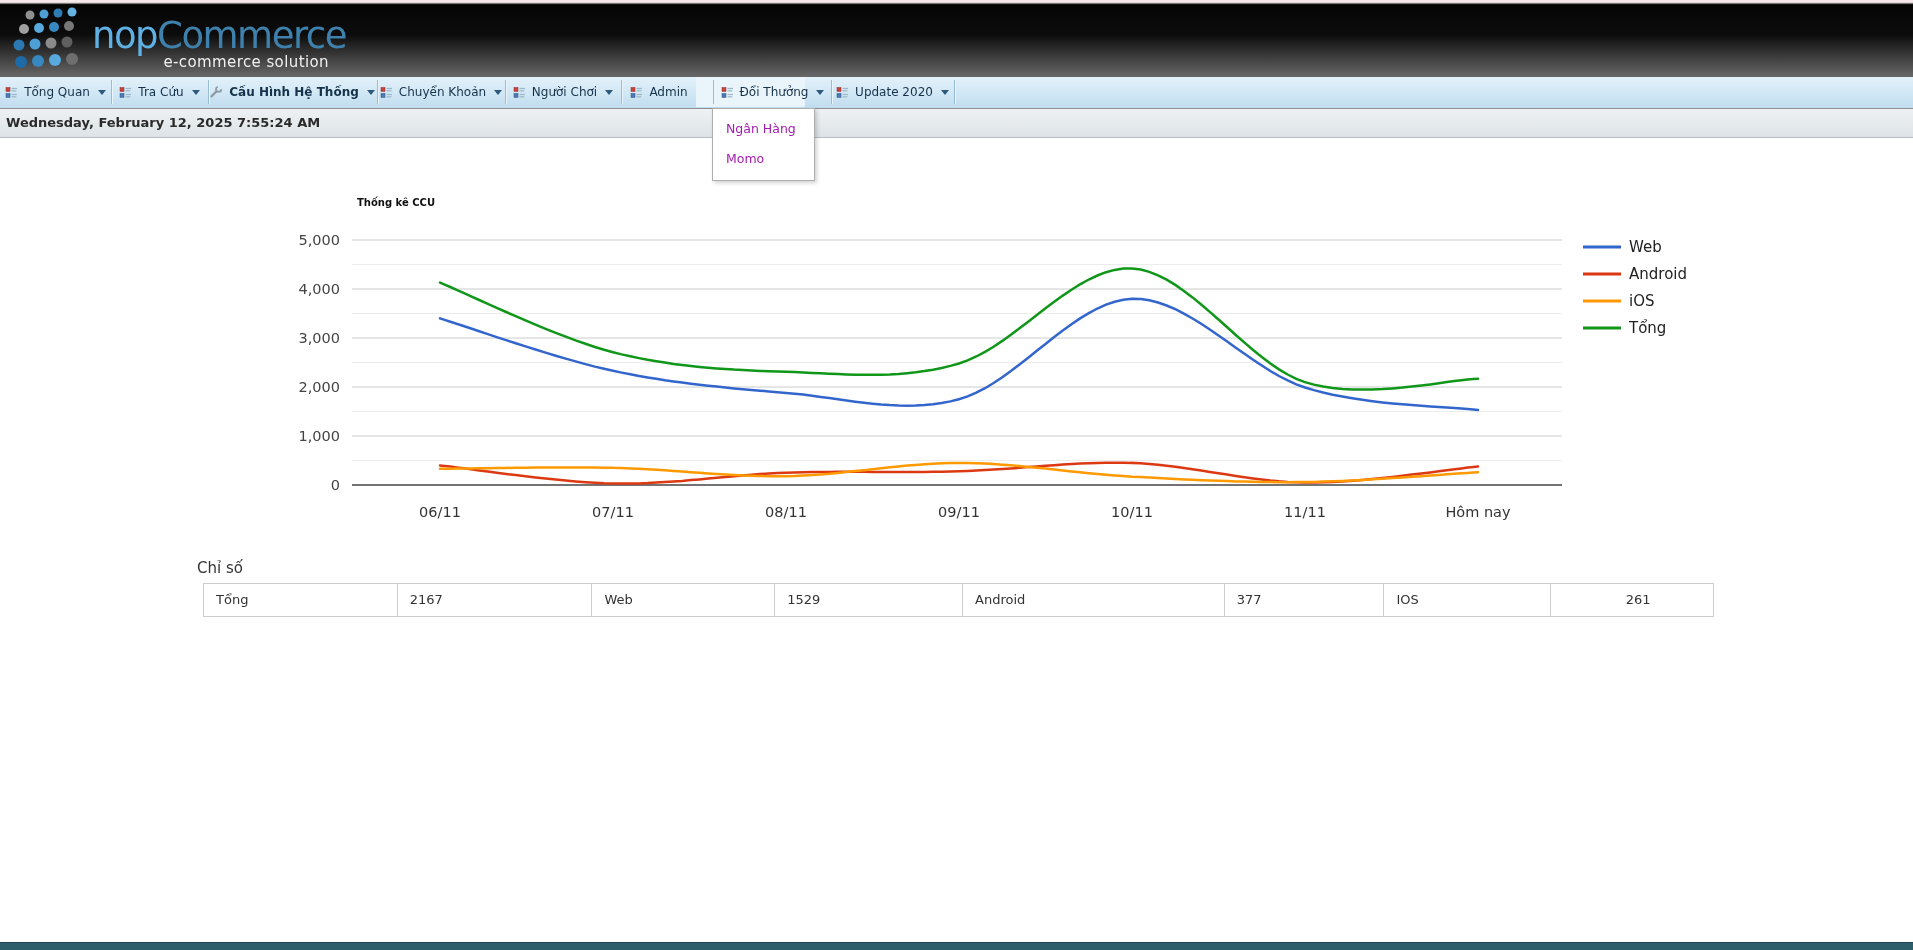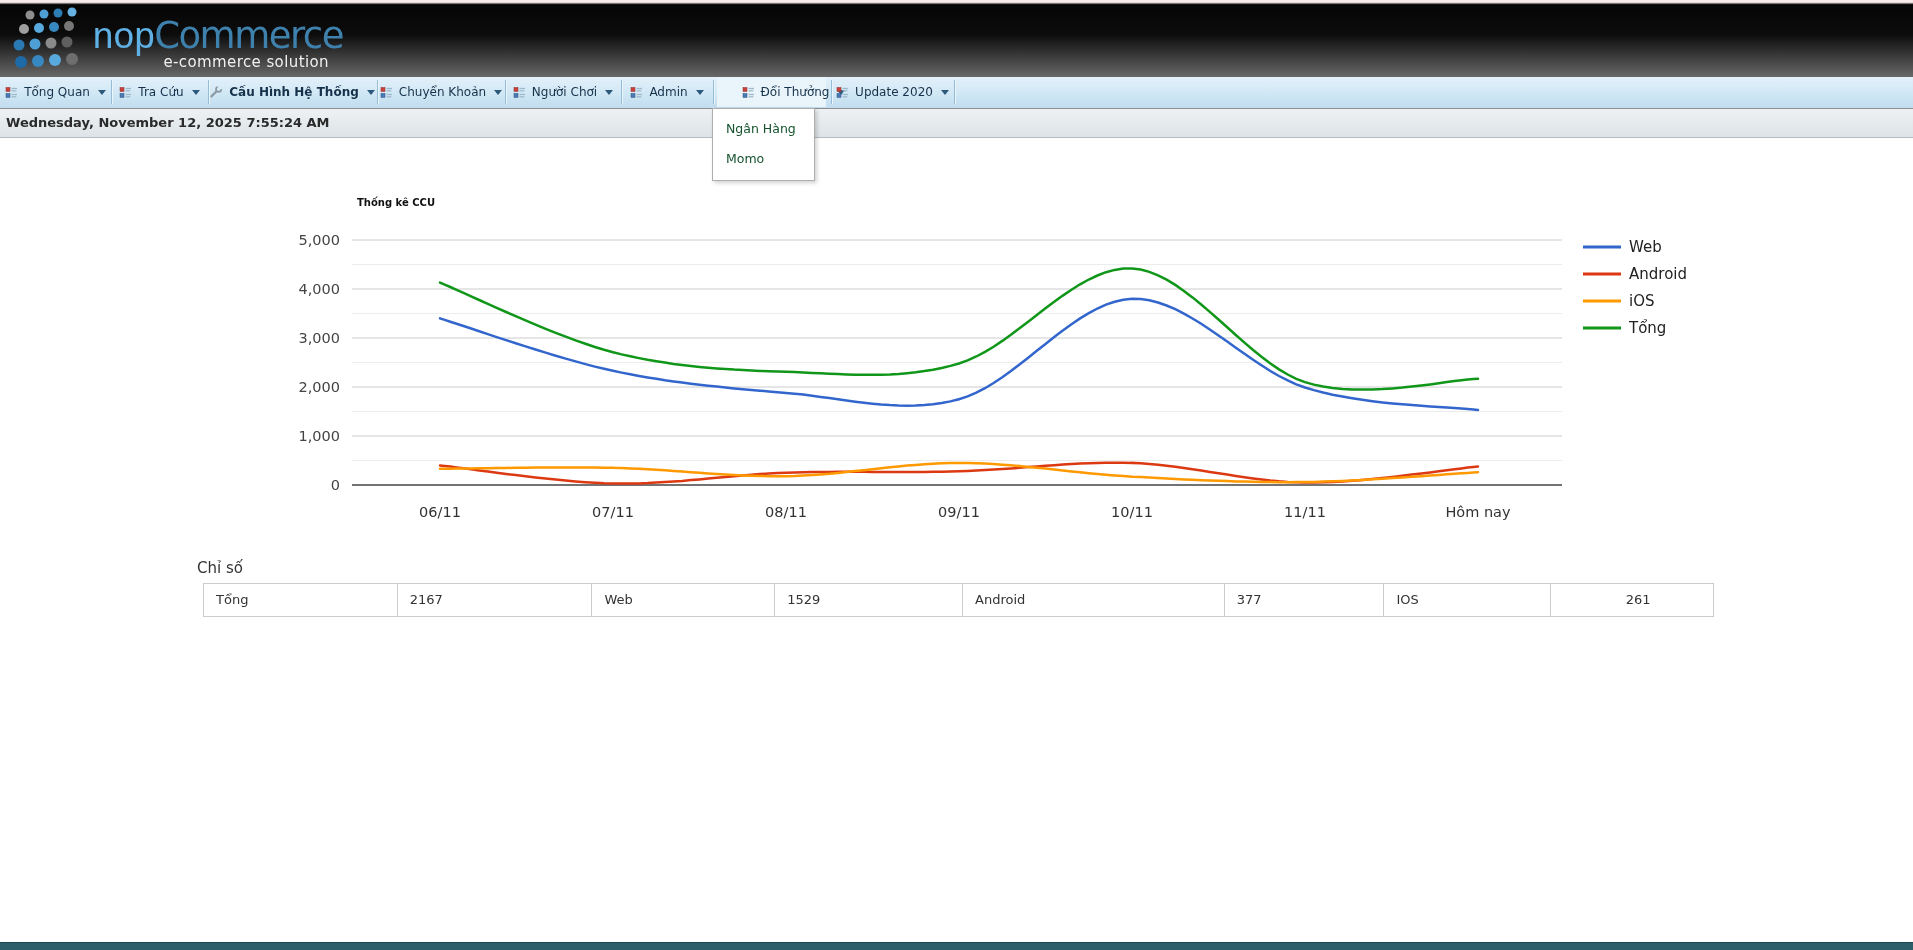--- a/index.html
+++ b/index.html
@@ -5,21 +5,21 @@
   * { margin:0; padding:0; box-sizing:border-box; }
   html,body { width:1913px; height:950px; overflow:hidden; }
   body { font-family:"DejaVu Sans","Liberation Sans",sans-serif; background:#ffffff; position:relative; }
   #stage { position:absolute; inset:0; width:1913px; height:950px; background:#fff; }
 
   
   .hdr { position:absolute; left:0; top:0; width:1913px; height:77px;
          background:linear-gradient(#f6eaea 0%, #f6eaea 3%, #050505 6%, #0c0c0c 45%, #686868 100%); }
   .logo-dots { position:absolute; left:8px; top:5px; }
   .logo-text { position:absolute; left:92px; top:14px; font-size:37px; letter-spacing:-1.5px; white-space:nowrap; }
-  .logo-nop { color:#5fb0e4;font-family:Liberation Mono, monospace; }
+  .logo-nop { color:#5fb0e4; }
   .logo-commerce { color:#3f81ad; }
   .logo-tagline { position:absolute; left:92px; top:53px; width:237px; text-align:right;
                   font-size:15px; color:#f0f0f0; letter-spacing:0.4px; }
   .login-block { position:absolute; right:6px; top:36px; text-align:right; font-size:11px; color:#c9c9c9; line-height:15px; }
   .login-line2 { margin-top:6px; }
   .hdr a, .hdr .lnk { color:#4da6f0; font-weight:bold; text-decoration:none; cursor:pointer; }
 
   
   .menubar { position:absolute; left:0; top:77px; width:1913px; height:41px;
              background:linear-gradient(#e3f1fa 0%, #cfe6f4 45%, #b7d6ec 100%);
@@ -28,21 +28,21 @@
                gap:6px; font-size:12px; color:#16324a; cursor:pointer; white-space:nowrap; }
   .menu-item.active { background:#e9f4fb; }
   .menu-sep { position:absolute; top:3px; height:24px; width:1px; background:#96bcd6; box-shadow:1px 0 0 #eaf4fb; }
   .chev { width:0; height:0; border-left:4px solid transparent; border-right:4px solid transparent;
           border-top:5px solid #2d5a7b; margin-left:2px; }
   .mi-icon { display:inline-flex; }
 
   
   .dropdown { position:absolute; left:712px; top:108px; width:103px; height:73px; background:#fff;
               border:1px solid #aeaeae; box-shadow:2px 2px 4px rgba(0,0,0,0.18); z-index:20; padding-top:5px; }
-  .dd-item { height:30px; line-height:30px; padding-left:13px; font-size:12.5px; color:#14532d; cursor:pointer; }
+  .dd-item { height:30px; line-height:30px; padding-left:13px; font-size:12.5px; color:#a21caf; cursor:pointer; }
 
   
   .datebar { position:absolute; left:0; top:108px; width:1913px; height:30px;
              background:linear-gradient(#eef1f3, #dde3e7);
              border-top:1px solid #8f8f8f; border-bottom:1px solid #b5bcc1; z-index:5; }
   .datebar span { display:block; padding:6px 0 0 6px; font-size:13px; font-weight:bold; color:#2a2a2a; }
 
   
   .chart-title { position:absolute; left:357px; top:197px; font-size:10px; font-weight:bold; color:#111; }
   .chart-svg { position:absolute; left:0; top:180px; width:1750px; height:360px; }
@@ -162,21 +162,21 @@
             <rect x="1" y="7.5" width="4" height="4" fill="#4a7ab5" stroke="#33567f" stroke-width="0.5"></rect>
             <line x1="6.5" y1="2.5" x2="12" y2="2.5" stroke="#9fb9cc" stroke-width="1.3"></line>
             <line x1="6.5" y1="4.8" x2="11.3" y2="4.8" stroke="#9fb9cc" stroke-width="1.3"></line>
             <line x1="6.5" y1="8.5" x2="12" y2="8.5" stroke="#9fb9cc" stroke-width="1.3"></line>
             <line x1="6.5" y1="10.8" x2="11.3" y2="10.8" stroke="#9fb9cc" stroke-width="1.3"></line>
           </svg>
         </span>
         <span>Admin</span>
         <span class="chev"></span>
       </div>
-      <div class="menu-item active" style="left: 717px; width: 109px; padding-left: 44px;">
+      <div class="menu-item active" style="left: 696px; width: 109px; padding-left: 44px;">
         <span class="mi-icon">
           <svg width="13" height="13" viewBox="0 0 13 13">
             <rect x="1" y="1.5" width="4" height="4" fill="#c9413a" stroke="#8f2f2a" stroke-width="0.5"></rect>
             <rect x="1" y="7.5" width="4" height="4" fill="#4a7ab5" stroke="#33567f" stroke-width="0.5"></rect>
             <line x1="6.5" y1="2.5" x2="12" y2="2.5" stroke="#9fb9cc" stroke-width="1.3"></line>
             <line x1="6.5" y1="4.8" x2="11.3" y2="4.8" stroke="#9fb9cc" stroke-width="1.3"></line>
             <line x1="6.5" y1="8.5" x2="12" y2="8.5" stroke="#9fb9cc" stroke-width="1.3"></line>
             <line x1="6.5" y1="10.8" x2="11.3" y2="10.8" stroke="#9fb9cc" stroke-width="1.3"></line>
           </svg>
         </span>
@@ -201,21 +201,21 @@
       <div class="menu-sep" style="left: 207.5px;"></div>
       <div class="menu-sep" style="left: 377px;"></div>
       <div class="menu-sep" style="left: 505px;"></div>
       <div class="menu-sep" style="left: 621px;"></div>
       <div class="menu-sep" style="left: 712.5px;"></div>
       <div class="menu-sep" style="left: 831px;"></div>
       <div class="menu-sep" style="left: 954px;"></div>
     </div>
 
   <div class="datebar">
-    <span>Wednesday, November 12, 2025 7:55:24 AM</span>
+    <span>Wednesday, February 12, 2025 7:55:24 AM</span>
   </div>
 
   <div class="dropdown" id="dropdown">
       <div class="dd-item">Ngân Hàng</div>
       <div class="dd-item">Momo</div>
     </div>
 
   <div class="chart-title">Thống kê CCU</div>
   <svg class="chart-svg" id="chartsvg" viewBox="0 180 1750 360" width="1750" height="360">
       <line x1="352" x2="1562" y1="460.5" y2="460.5" stroke="#ececec" stroke-width="1"></line>

